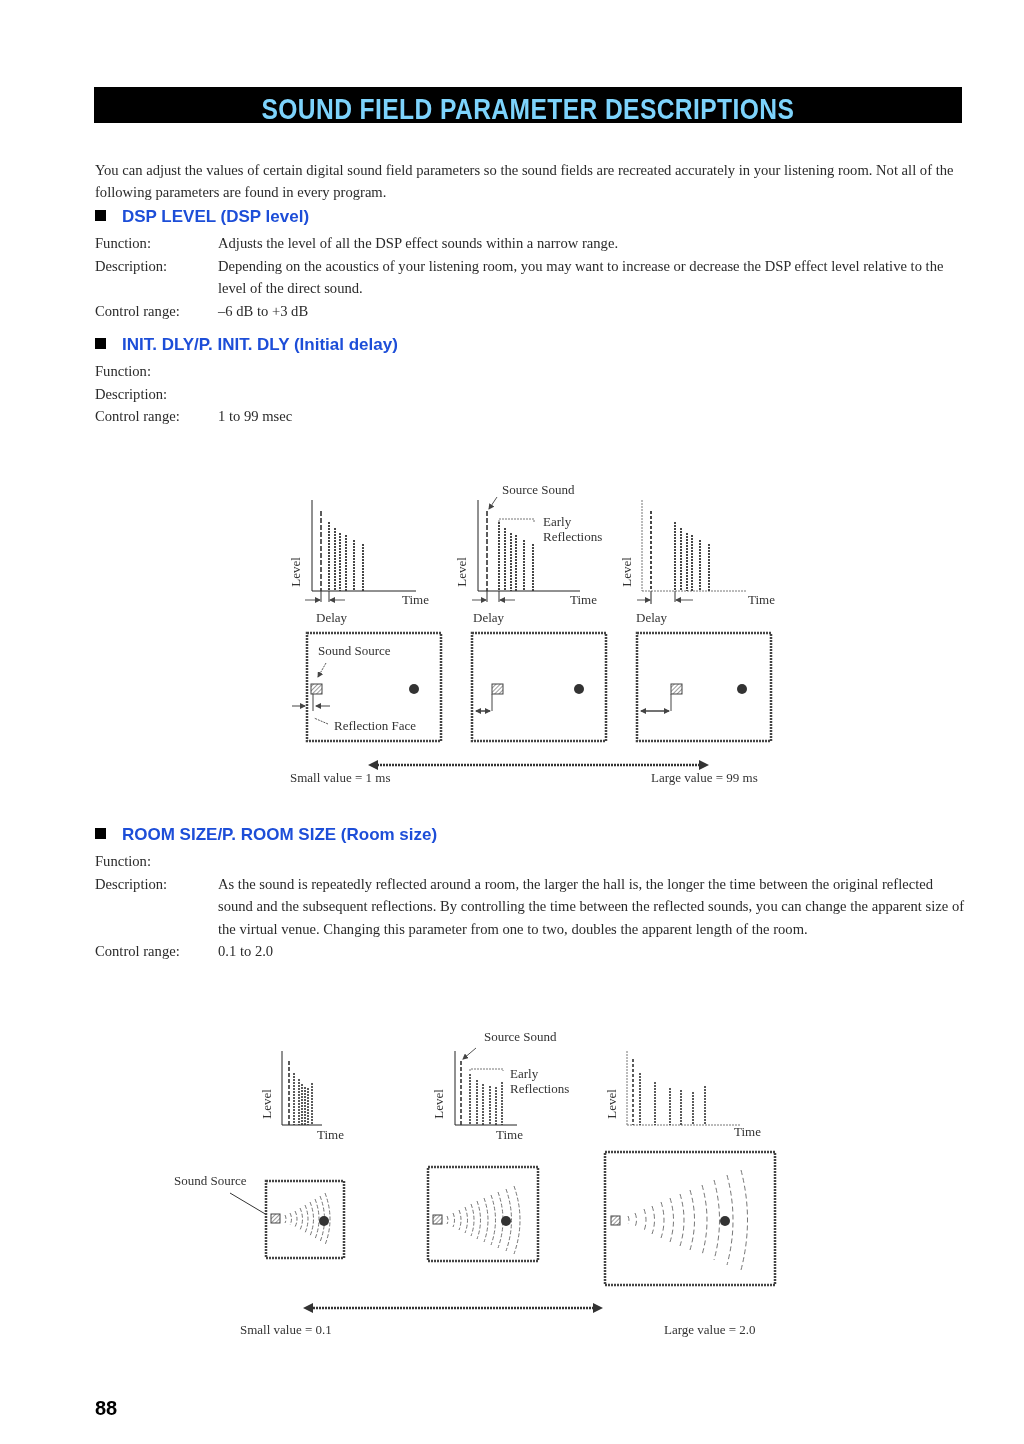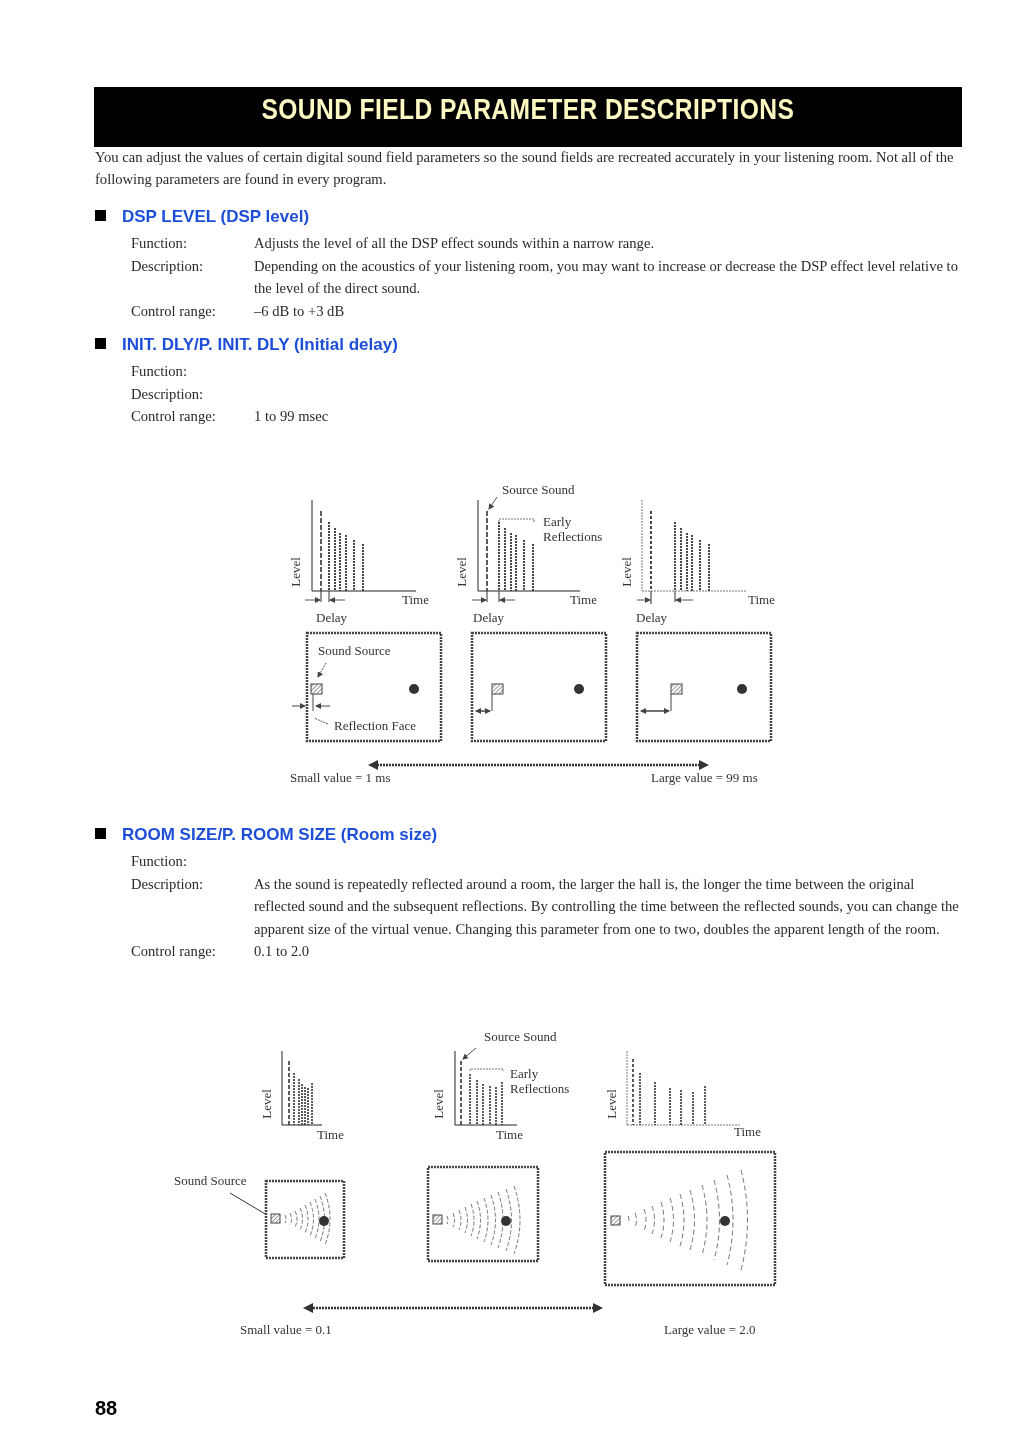--- a/index.html
+++ b/index.html
@@ -1,32 +1,32 @@
 <!DOCTYPE html>
 <html><head>
 <meta charset="utf-8">
 <style>
   html, body { margin: 0; padding: 0; background: #ffffff; }
   body { width: 1024px; height: 1444px; position: relative; overflow: hidden;
          font-family: "Liberation Serif", serif; color: #1a1a1a; }
-  .banner { position: absolute; left: 94px; top: 87px; width: 868px; height: 60px;
-            background: #000; color: #fef9c3; text-align: center;
+  .banner { position: absolute; left: 94px; top: 87px; width: 868px; height: 36px;
+            background: #000; color: #7dd3fc; text-align: center;
             font-family: "Liberation Sans", sans-serif; font-weight: bold;
             font-size: 30px; line-height: 44px; letter-spacing: 0.5px;
             transform-origin: center; }
   .banner span { display: inline-block; transform: scaleX(0.82); }
-  .intro { position: absolute; left: 95px; top: 146px; width: 870px;
+  .intro { position: absolute; left: 95px; top: 159px; width: 870px;
            font-size: 14.6px; line-height: 22px; color: #2a2a2a; }
   .sec-head { position: absolute; left: 95px; font-family: "Liberation Sans", sans-serif;
               font-weight: bold; font-size: 17px; color: #1d4ed8; }
   .sec-head .sq { display: inline-block; width: 11px; height: 11px; background: #000;
                   margin-right: 16px; vertical-align: 1px; }
   .deflist { position: absolute; left: 95px; width: 870px; font-size: 14.6px;
              line-height: 22.5px; color: #2a2a2a; }
-  .row { display: flex; margin-left: 36px; }
+  .row { display: flex; }
   .row .lbl { width: 123px; flex: none; }
   .row .val { flex: 1; }
   svg text { font-family: "Liberation Serif", serif; fill: #333; }
   .pagenum { position: absolute; left: 95px; top: 1397px; font-family: "Liberation Sans", sans-serif;
              font-weight: bold; font-size: 20px; color: #000; }
 </style>
 </head>
 <body>
 
 <div class="banner">

